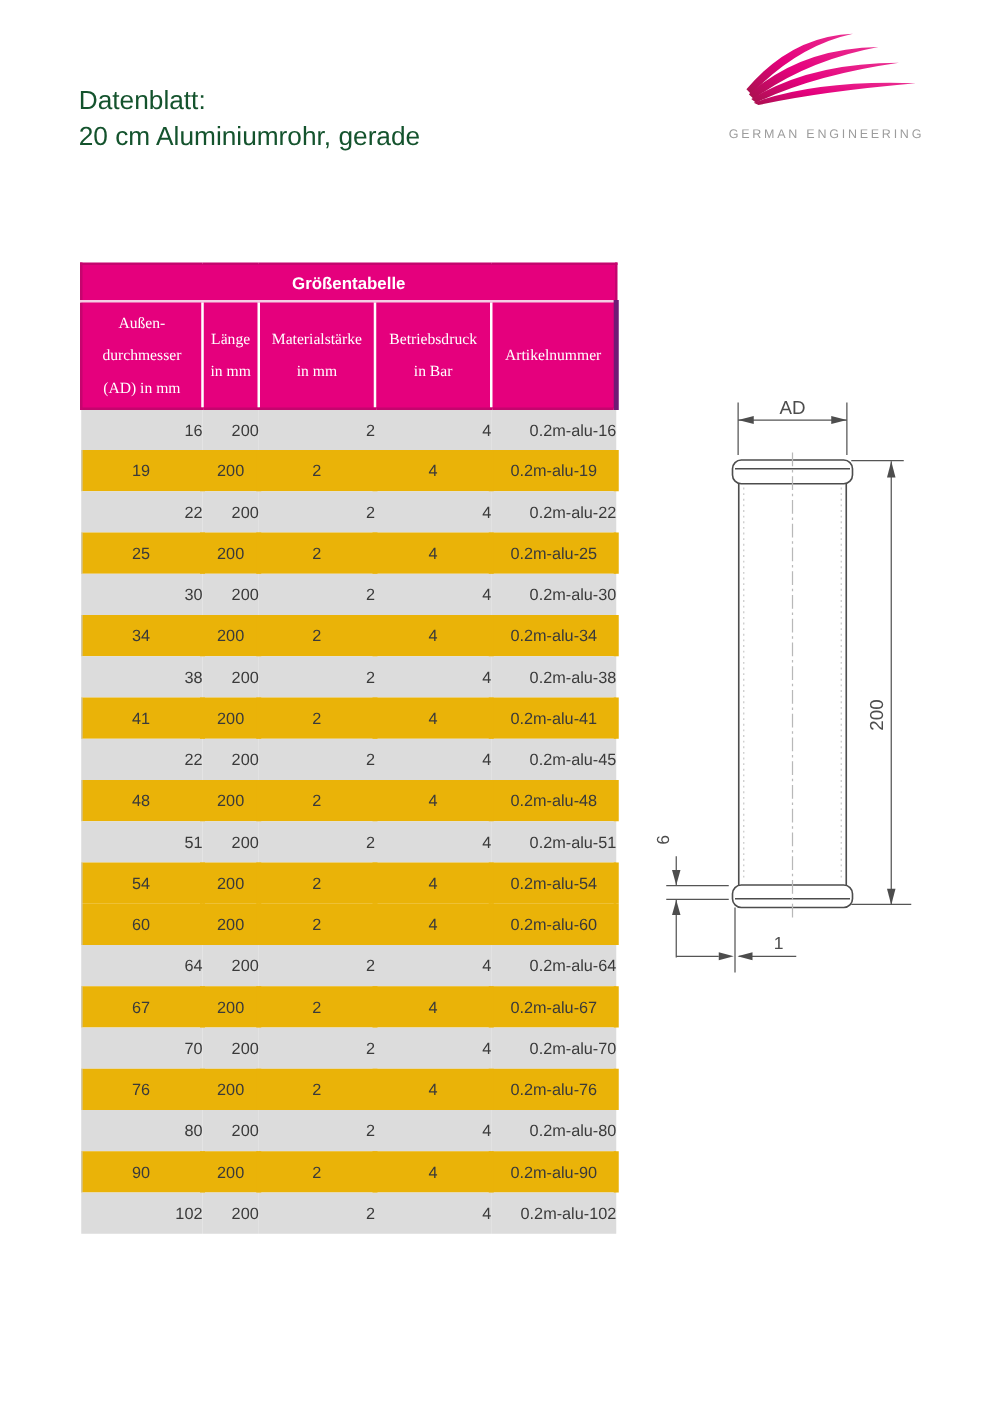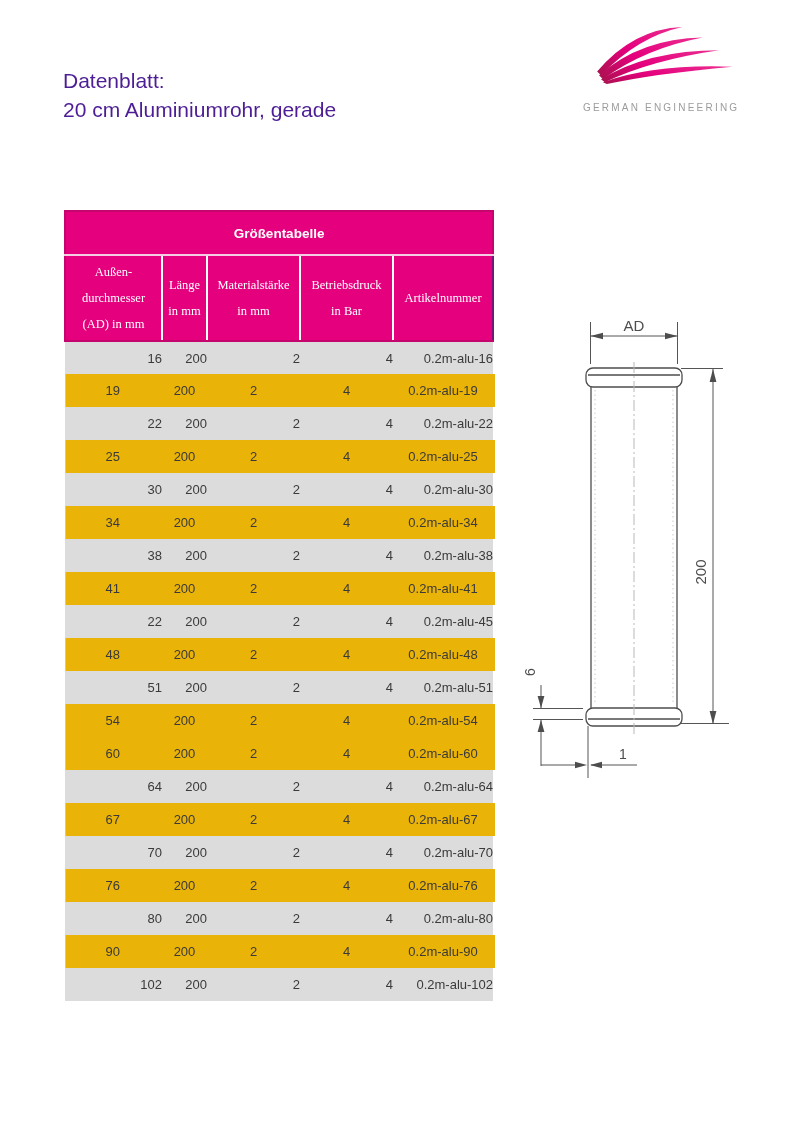--- a/index.html
+++ b/index.html
@@ -1,40 +1,40 @@
 <!DOCTYPE html>
 <html><head>
 <meta charset="utf-8">
 <style>
   * { margin:0; padding:0; box-sizing:border-box; }
   html,body { background:#ffffff; }
   body { font-family:"Liberation Sans", sans-serif; }
   .page { position:relative; width:800px; height:1132px; background:#ffffff; overflow:hidden; }
 
   
-  .doc-title { position:absolute; left:63px; top:66px; color:#4c1d95; font-size:21px; line-height:29px; }
+  .doc-title { position:absolute; left:63px; top:66px; color:#14532d; font-size:21px; line-height:29px; }
 
   
   .logo { position:absolute; left:583px; top:24px; width:156px; text-align:center; }
   .logo-swoosh { display:block; margin-left:6px; }
   .logo-brand { margin-top:2px; font-size:27px; font-weight:bold; color:#3b3b3b; letter-spacing:1px; line-height:26px; white-space:nowrap; }
   .logo-reg { font-size:10px; vertical-align:top; line-height:12px; color:#3b3b3b; }
   .logo-tagline { margin-top:16px; font-size:10px; letter-spacing:2.2px; color:#9c9c9c; white-space:nowrap; }
 
   
   table.size-table { position:absolute; left:64px; top:210px; width:428px; border-collapse:collapse; table-layout:fixed; }
   table.size-table th, table.size-table td { padding:0; }
   thead th { background:#e5007d; color:#ffffff; font-weight:normal; text-align:center; vertical-align:middle; }
-  tr.title-row th { height:44px; font-weight:bold; font-size:13.5px;
+  tr.title-row th { height:30px; font-weight:bold; font-size:13.5px;
         border-top:2px solid #c4056e; border-left:2px solid #c4056e; border-right:2px solid #c4056e;
         border-bottom:2px solid #f4cde4; }
   tr.cols-row th { height:86px; font-size:12.5px; border-bottom:2px solid #c4056e; }
   tr.cols-row th + th { border-left:2px solid #ffffff; }
   tr.cols-row th:first-child { border-left:2px solid #c4056e; }
-  tr.cols-row th:last-child { border-right:2px solid #701a75; }
+  tr.cols-row th:last-child { border-right:4px solid #701a75; }
   .hl { line-height:26px;font-family:Liberation Serif, serif; }
   tbody td { height:33px; text-align:center; vertical-align:middle; font-size:13px; color:#3a3a3a; }
   tbody tr.r-gray td { background:#dcdcdc;text-align:right; }
   tbody tr.r-white td { background:#eab308; border-left:1px solid #c9c9c9; border-right:4px solid #eab308; }
 
   
   .drawing { position:absolute; left:515px; top:300px; }
   .drawing text { font-family:"Liberation Sans", sans-serif; }
 </style>
 </head>

